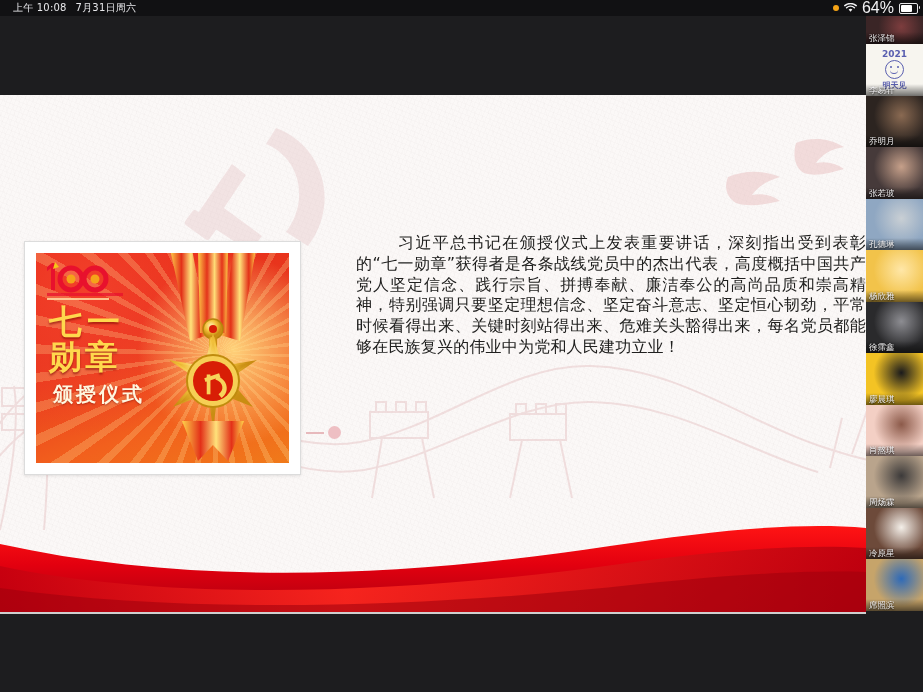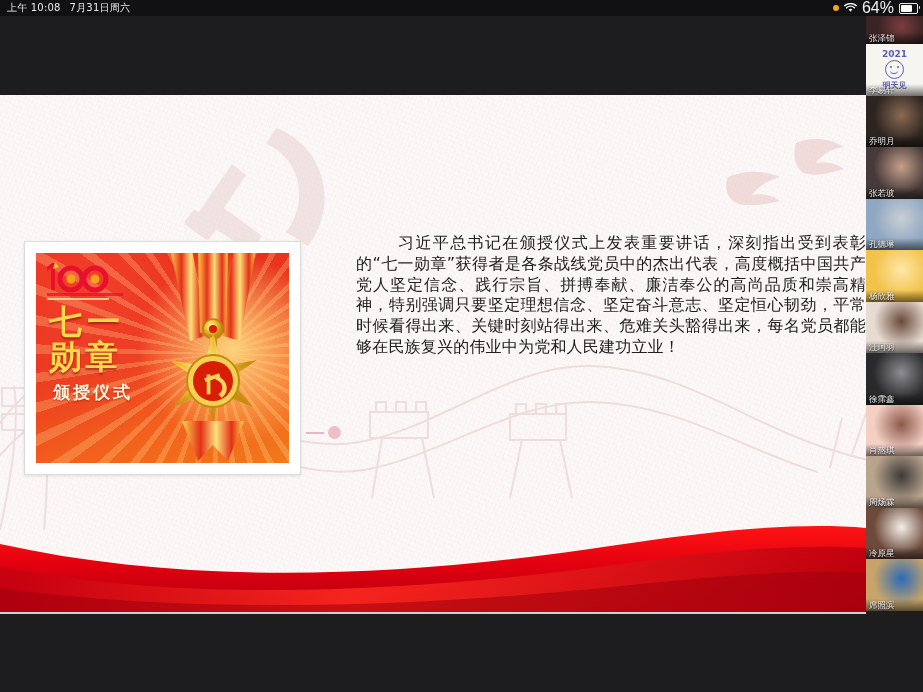--- a/index.html
+++ b/index.html
@@ -4,21 +4,21 @@
 <style>
   html,body{margin:0;padding:0;background:#1d1d1f;}
   body{width:923px;height:692px;overflow:hidden;font-family:"Liberation Sans","DejaVu Sans",sans-serif;}
 
   #app{position:relative;width:923px;height:692px;background:#1d1d1f;overflow:hidden;}
 
   
   #statusbar{position:absolute;left:0;top:0;width:923px;height:16px;background:#111113;
     display:flex;align-items:center;z-index:40;}
   .sb-left{display:flex;align-items:center;gap:9px;padding-left:7px;color:#e9e9ec;
-    font-size:10px;letter-spacing:.2px;white-space:nowrap;font-family:"DejaVu Sans",sans-serif;}
+    font-size:10px;letter-spacing:.2px;white-space:nowrap;font-family:"DejaVu Sans",sans-serif;margin-left:6px;}
   .sb-right{margin-left:auto;display:flex;align-items:center;gap:5px;padding-right:5px;color:#f2f2f4;font-size:16px;}
   .dot-rec{width:6px;height:6px;border-radius:50%;background:#f6a416;display:block;}
   .wifi{display:block;}
   .batt{width:17px;height:9px;border:1px solid #e8e8ea;border-radius:2px;position:relative;background:transparent;}
   .batt::after{content:"";position:absolute;right:-3px;top:2.5px;width:1.5px;height:3px;background:#e8e8ea;border-radius:0 1px 1px 0;}
   .batt i{position:absolute;left:1px;top:1px;bottom:1px;width:63%;background:#fff;border-radius:1px;display:block;}
 
   
   #stage{position:absolute;left:0;top:16px;width:866px;height:676px;background:#1d1d1f;}
 
@@ -51,21 +51,21 @@
       radial-gradient(circle at 78% 46%, #ffd27a 0%, rgba(255,160,40,0) 42%),
       radial-gradient(circle at 20% 18%, #f2402a 0%, rgba(242,64,42,0) 55%),
       linear-gradient(160deg,#e82a18 0%,#e8361d 38%,#f2601d 72%,#f07a1a 100%);}
   .poster-rays{position:absolute;inset:0;opacity:.30;
     background:repeating-conic-gradient(from 0deg at 72% 48%, rgba(255,225,150,.85) 0deg 3deg, rgba(255,255,255,0) 3deg 9deg);}
   .logo100{position:absolute;left:9px;top:7px;width:88px;height:44px;}
   .poster-title{position:absolute;left:13px;top:52px;color:#ffd84d;font-weight:bold;line-height:1.02;
     font-family:"DejaVu Sans","Liberation Sans",sans-serif;text-shadow:0 2px 2px rgba(120,10,0,.55);}
   .poster-title .l1{font-size:33px;letter-spacing:5px;display:block;}
   .poster-title .l2{font-size:33px;letter-spacing:3px;display:block;margin-top:1px;}
-  .poster-sub{position:absolute;left:17px;top:128px;color:#fff7e0;font-size:17px;font-weight:bold;letter-spacing:3px;
+  .poster-sub{position:absolute;left:17px;top:128px;color:#fff7e0;font-size:20px;font-weight:bold;letter-spacing:3px;
     font-family:Liberation Serif, serif;text-shadow:0 1px 2px rgba(120,10,0,.5);text-align:center;}
   .medal{position:absolute;left:112px;top:-4px;width:130px;height:215px;}
 
   
   .bullet-line{position:absolute;left:306px;top:337px;width:18px;height:2px;background:#e7b9bc;}
   .bullet-dot{position:absolute;left:328px;top:331px;width:13px;height:13px;border-radius:50%;background:#eebfc3;}
 
   
   #slide-text{position:absolute;left:356px;top:138px;width:510px;
     font-family:"DejaVu Sans","Liberation Sans",sans-serif;
@@ -277,28 +277,28 @@
       </div>
       <div class="tile">
         <div class="ph" style="background: radial-gradient(circle at 62% 38%, rgb(201, 207, 212) 0%, rgb(143, 167, 194) 58%), linear-gradient(155deg, rgb(143, 167, 194) 0%, rgb(80, 87, 92) 100%);"></div>
         <div class="nm">孔德琳</div>
       </div>
       <div class="tile">
         <div class="ph" style="background: radial-gradient(circle at 62% 38%, rgb(255, 231, 168) 0%, rgb(242, 195, 74) 58%), linear-gradient(155deg, rgb(242, 195, 74) 0%, rgb(233, 166, 74) 100%);"></div>
         <div class="nm">杨欣雅</div>
       </div>
       <div class="tile">
-        <div class="ph" style="background: radial-gradient(circle at 62% 38%, rgb(106, 74, 58) 0%, rgb(231, 220, 210) 58%), linear-gradient(155deg, rgb(231, 220, 210) 0%, rgb(200, 178, 160) 100%);"></div>
-        <div class="nm">汪珂羽</div>
-      </div>
-      <div class="tile">
         <div class="ph" style="background: radial-gradient(circle at 62% 38%, rgb(141, 141, 146) 0%, rgb(42, 42, 44) 58%), linear-gradient(155deg, rgb(42, 42, 44) 0%, rgb(74, 67, 70) 100%);"></div>
         <div class="nm">徐霈鑫</div>
       </div>
       <div class="tile">
+        <div class="ph" style="background: radial-gradient(circle at 62% 38%, rgb(26, 26, 28) 0%, rgb(243, 195, 36) 58%), linear-gradient(155deg, rgb(243, 195, 36) 0%, rgb(217, 168, 28) 100%);"></div>
+        <div class="nm">廖晨琪</div>
+      </div>
+      <div class="tile">
         <div class="ph" style="background: radial-gradient(circle at 62% 38%, rgb(140, 90, 74) 0%, rgb(243, 207, 196) 58%), linear-gradient(155deg, rgb(243, 207, 196) 0%, rgb(233, 183, 166) 100%);"></div>
         <div class="nm">肖熬琪</div>
       </div>
       <div class="tile">
         <div class="ph" style="background: radial-gradient(circle at 62% 38%, rgb(60, 58, 58) 0%, rgb(185, 164, 140) 58%), linear-gradient(155deg, rgb(185, 164, 140) 0%, rgb(214, 198, 172) 100%);"></div>
         <div class="nm">周炀霖</div>
       </div>
       <div class="tile">
         <div class="ph" style="background: radial-gradient(circle at 62% 38%, rgb(244, 239, 233) 0%, rgb(109, 74, 58) 58%), linear-gradient(155deg, rgb(109, 74, 58) 0%, rgb(161, 112, 90) 100%);"></div>
         <div class="nm">冷原星</div>

